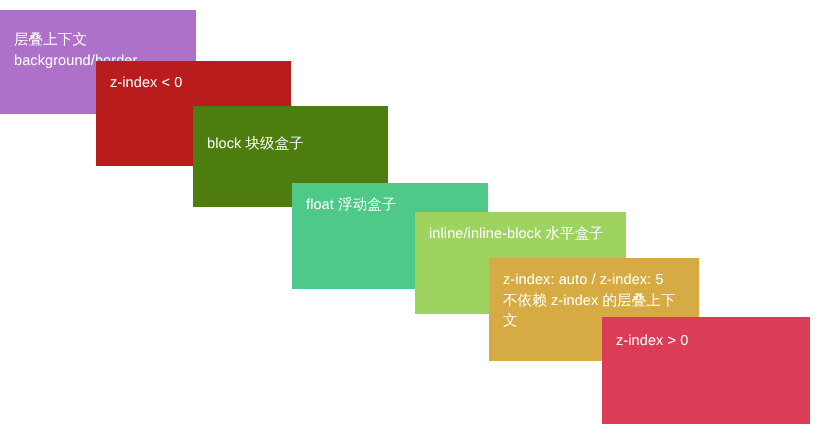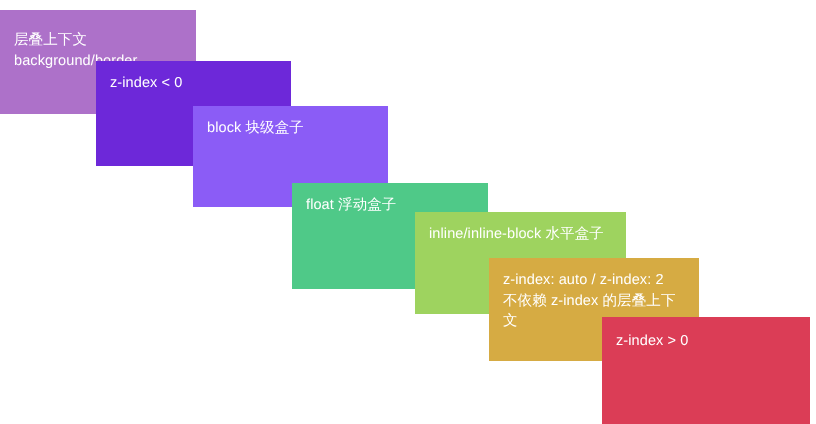--- a/index.html
+++ b/index.html
@@ -42,32 +42,32 @@
 </style>
 </head>
 <body>
 
 <div id="stack-diagram" style="width: 816px; height: 424px; background: rgb(255, 255, 255);">
 
 <div class="layer-box" style="left: 0px; top: 10px; width: 196px; height: 104px; background: rgb(173, 113, 201); z-index: 1; padding-top: 20px; padding-left: 14px; color: rgb(255, 255, 255);">
       <span class="layer-label">层叠上下文
 background/border</span>
     </div>
-    <div class="layer-box" style="left: 96px; top: 61px; width: 195px; height: 105px; background: #6d28d9; z-index: 2; padding-top: 12px; padding-left: 14px; color: rgb(255, 255, 255);">
+    <div class="layer-box" style="left: 96px; top: 61px; width: 195px; height: 105px; background: #b91c1c; z-index: 2; padding-top: 12px; padding-left: 14px; color: rgb(255, 255, 255);">
       <span class="layer-label">z-index &lt; 0</span>
     </div>
-    <div class="layer-box" style="left: 193px; top: 106px; width: 195px; height: 101px; background: #8b5cf6; z-index: 3; padding-top: 12px; padding-left: 14px; color: rgb(255, 255, 255);">
+    <div class="layer-box" style="left: 193px; top: 106px; width: 195px; height: 101px; background: #4d7c0f; z-index: 3; padding-top: 28px; padding-left: 14px; color: rgb(255, 255, 255);">
       <span class="layer-label">block 块级盒子</span>
     </div>
     <div class="layer-box" style="left: 292px; top: 151px; width: 196px; height: 106px; background: rgb(79, 201, 136); z-index: 4; padding-top: 12px; padding-left: 14px; color: rgb(255, 255, 255); margin-top: 32px;">
       <span class="layer-label">float 浮动盒子</span>
     </div>
     <div class="layer-box" style="left: 390px; top: 212px; width: 211px; height: 102px; background: rgb(158, 211, 95); z-index: 5; padding-top: 12px; padding-left: 14px; color: rgb(255, 255, 255); margin-left: 25px;">
       <span class="layer-label">inline/inline-block 水平盒子</span>
     </div>
     <div class="layer-box" style="left: 489px; top: 258px; width: 210px; height: 103px; background: rgb(214, 171, 67); z-index: 6; padding-top: 12px; padding-left: 14px; color: rgb(255, 255, 255);">
-      <span class="layer-label">z-index: auto / z-index: 2
+      <span class="layer-label">z-index: auto / z-index: 5
 不依赖 z-index 的层叠上下文</span>
     </div>
     <div class="layer-box" style="left: 602px; top: 317px; width: 208px; height: 110px; background: rgb(219, 61, 86); z-index: 7; padding-top: 14px; padding-left: 14px; color: rgb(255, 255, 255);">
       <span class="layer-label">z-index &gt; 0</span>
     </div>
   </div>
 
 </body></html>

